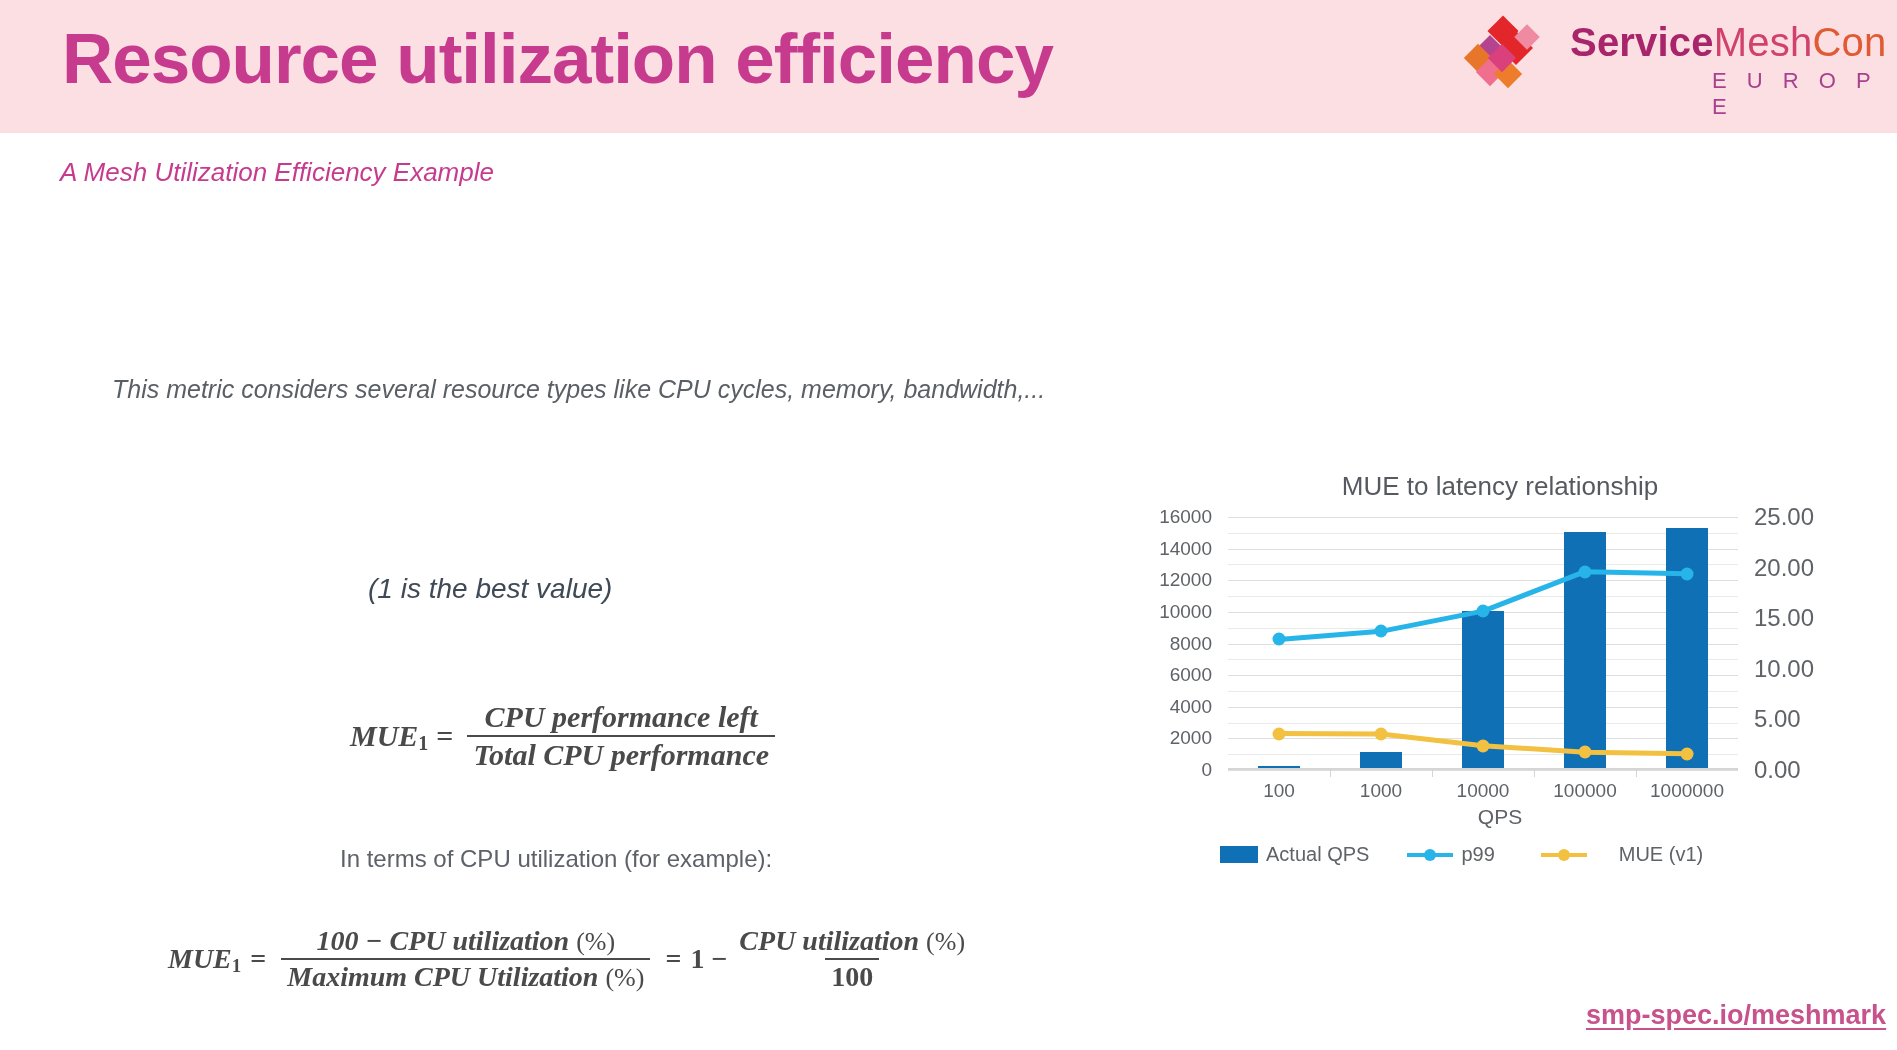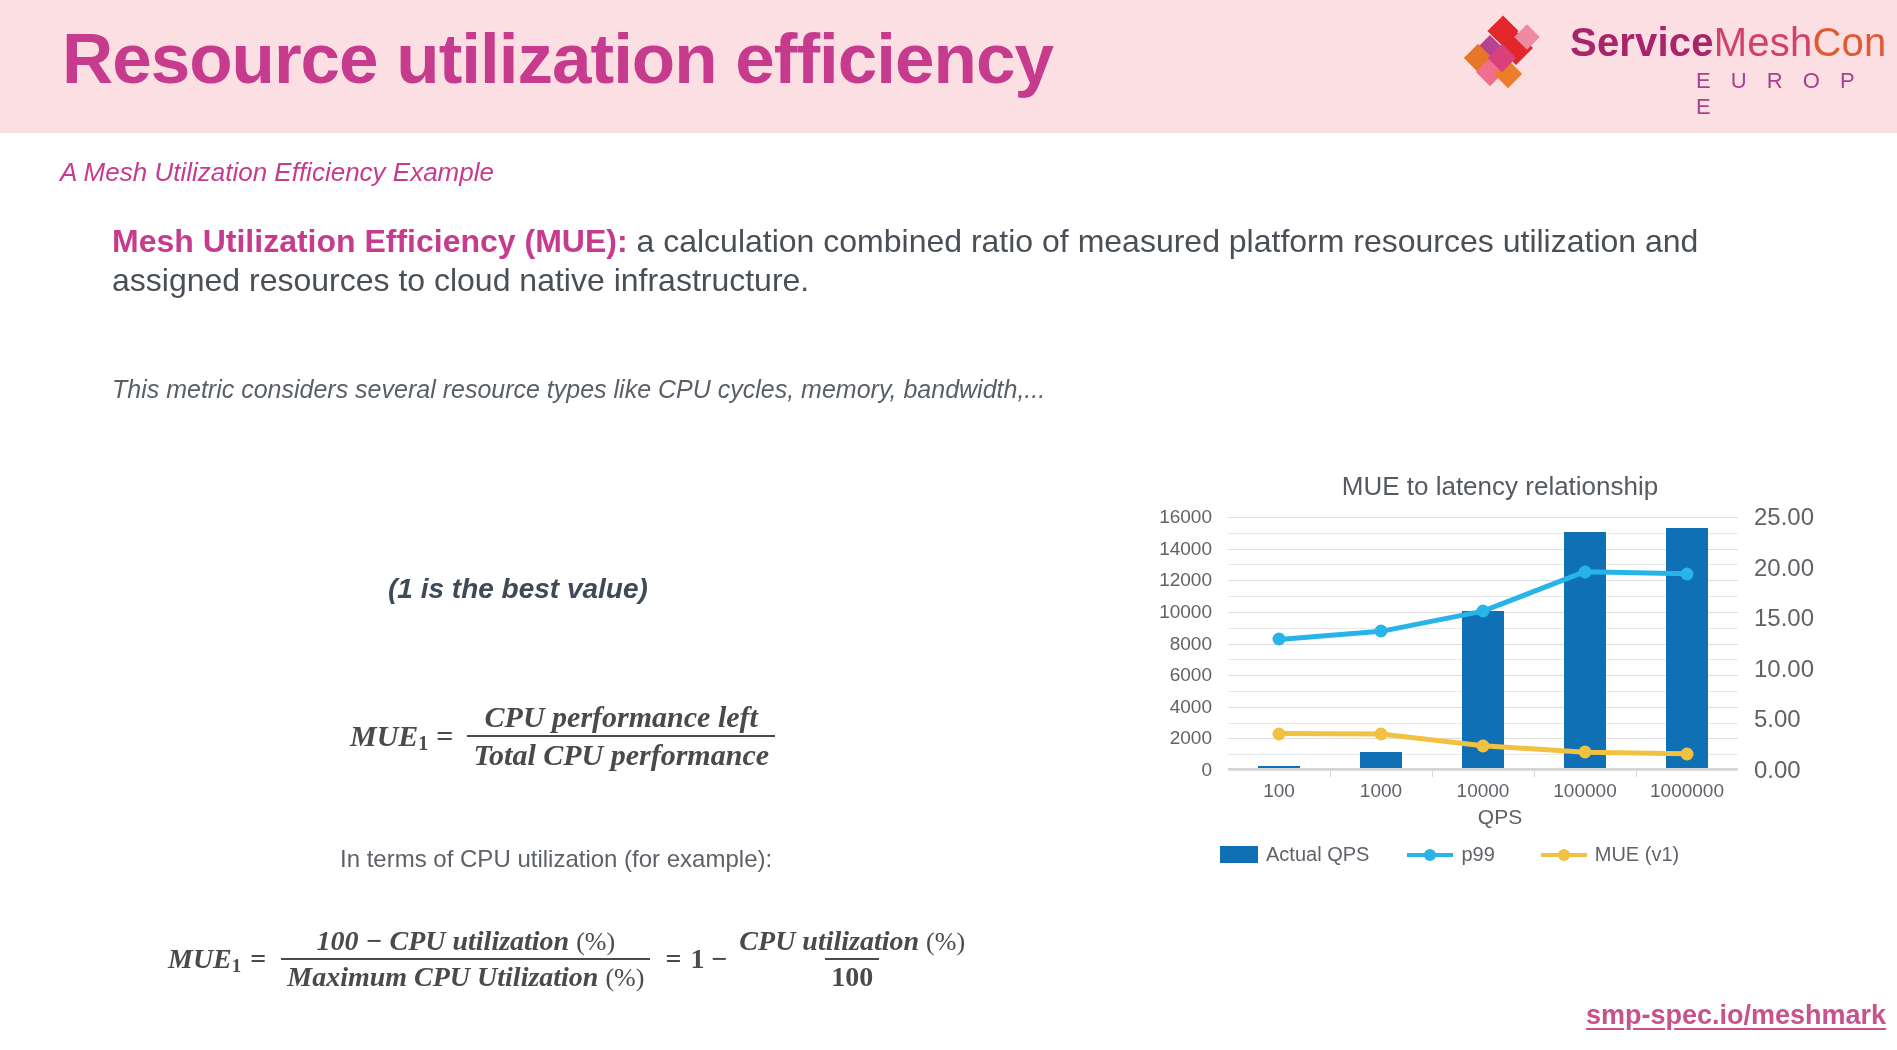--- a/index.html
+++ b/index.html
@@ -26,21 +26,21 @@
   .logo-wrap { position: absolute; left: 1462px; top: 8px; width: 420px; height: 110px; }
   .logo-mark { position: absolute; left: 0px; top: 2px; width: 100px; height: 92px; }
   .logo-text {
     position: absolute; left: 108px; top: 12px;
     font-size: 40px; letter-spacing: 0.2px; white-space: nowrap;
   }
   .logo-text .svc { color: #a8246b; font-weight: bold; }
   .logo-text .mesh { color: #d1416c; font-weight: 400; }
   .logo-text .con  { color: #e05a34; font-weight: 400; }
   .logo-europe {
-    position: absolute; left: 234px; top: 60px;
+    position: absolute; left: 250px; top: 60px;
     font-size: 22px; letter-spacing: 7px; color: #a8418f; font-weight: 400;
   }
 
   
   .subtitle {
     position: absolute; left: 60px; top: 157px;
     font-size: 26px; font-style: italic; color: #c73b8e;
   }
   .lead {
     position: absolute; left: 112px; top: 222px; width: 1600px;
@@ -60,21 +60,21 @@
   }
   .mue-eq .bold { font-weight: bold; font-style: italic; }
   .mue-eq .sub {
     font-size: 30px; font-style: italic; position: relative;
     top: 18px; left: 1px; padding-right: 3px;
   }
   .mue-eq .arrow { font-style: normal; padding-left: 14px; }
   .mue-eq .one { color: #e8180e; font-weight: bold; font-style: italic; }
   .best-val {
     position: absolute; left: 368px; top: 573px;
-    font-size: 28px; font-weight: bold; font-style: italic; color: #3f4a56; margin-left: 20px;
+    font-size: 28px; font-weight: normal; font-style: italic; color: #3f4a56;
   }
 
   
   .frac-row {
     display: inline-flex; align-items: center;
     font-family: "Liberation Serif", serif; color: #4a4a4a;
   }
   .frac {
     display: inline-flex; flex-direction: column; align-items: center;
     margin: 0 6px;
@@ -181,23 +181,20 @@
       </g>
     </svg>
     <div class="logo-text">
       <span class="svc">Service</span><span class="mesh">Mesh</span><span class="con">Con</span>
     </div>
     <div class="logo-europe">E U R O P E</div>
   </div>
 
   <div class="subtitle">A Mesh Utilization Efficiency Example</div>
 
-  <div class="lead">
-    <b>Mesh Utilization Efficiency (MUE):</b><span> a calculation combined ratio of measured platform resources utilization and assigned resources to cloud native infrastructure.</span>
-  </div>
 
   <div class="note">This metric considers several resource types like CPU cycles, memory, bandwidth,...</div>
 
   <div class="best-val">(1 is the best value)</div>
 
   <div class="eq1">
     <span class="frac-row">
       <span class="lead-term">MUE</span>
         <span class="sub1">1</span>
       <span class="eqsign">=</span>
@@ -301,21 +298,21 @@
           <span class="lg-swatch-bar" style="background: rgb(16, 112, 182);"></span>
           <span>Actual QPS</span>
         </div>
         <div class="legend-item" style="margin-left: 38px;">
           <span class="lg-swatch-line">
             <i style="background: rgb(39, 180, 232);"></i>
             <b style="background: rgb(39, 180, 232);"></b>
           </span>
           <span>p99</span>
         </div>
-        <div class="legend-item" style="margin-left: 46px;">
+        <div class="legend-item" style="margin-left: 46px; gap: 24px;">
           <span class="lg-swatch-line">
             <i style="background: rgb(242, 193, 65);"></i>
             <b style="background: rgb(242, 193, 65);"></b>
           </span>
           <span>MUE (v1)</span>
         </div>
       </div>
   </div>
 
   <a class="footer-link" href="#">smp-spec.io/meshmark</a>

